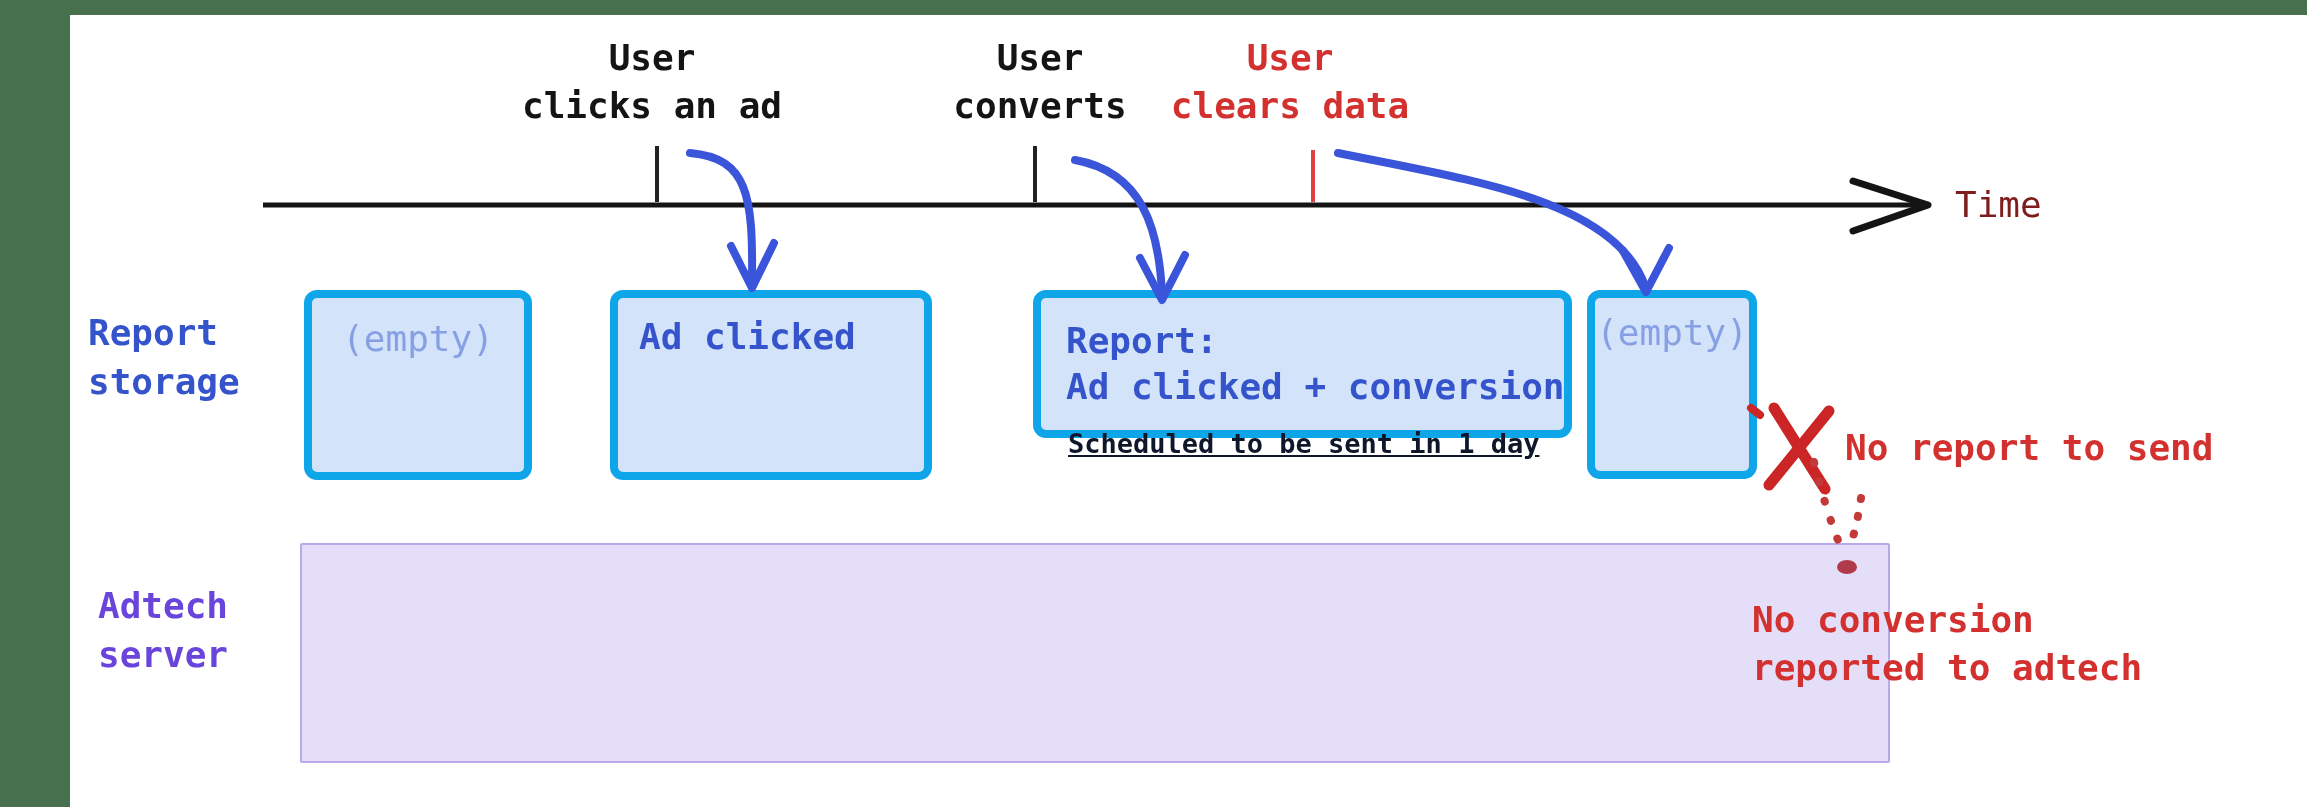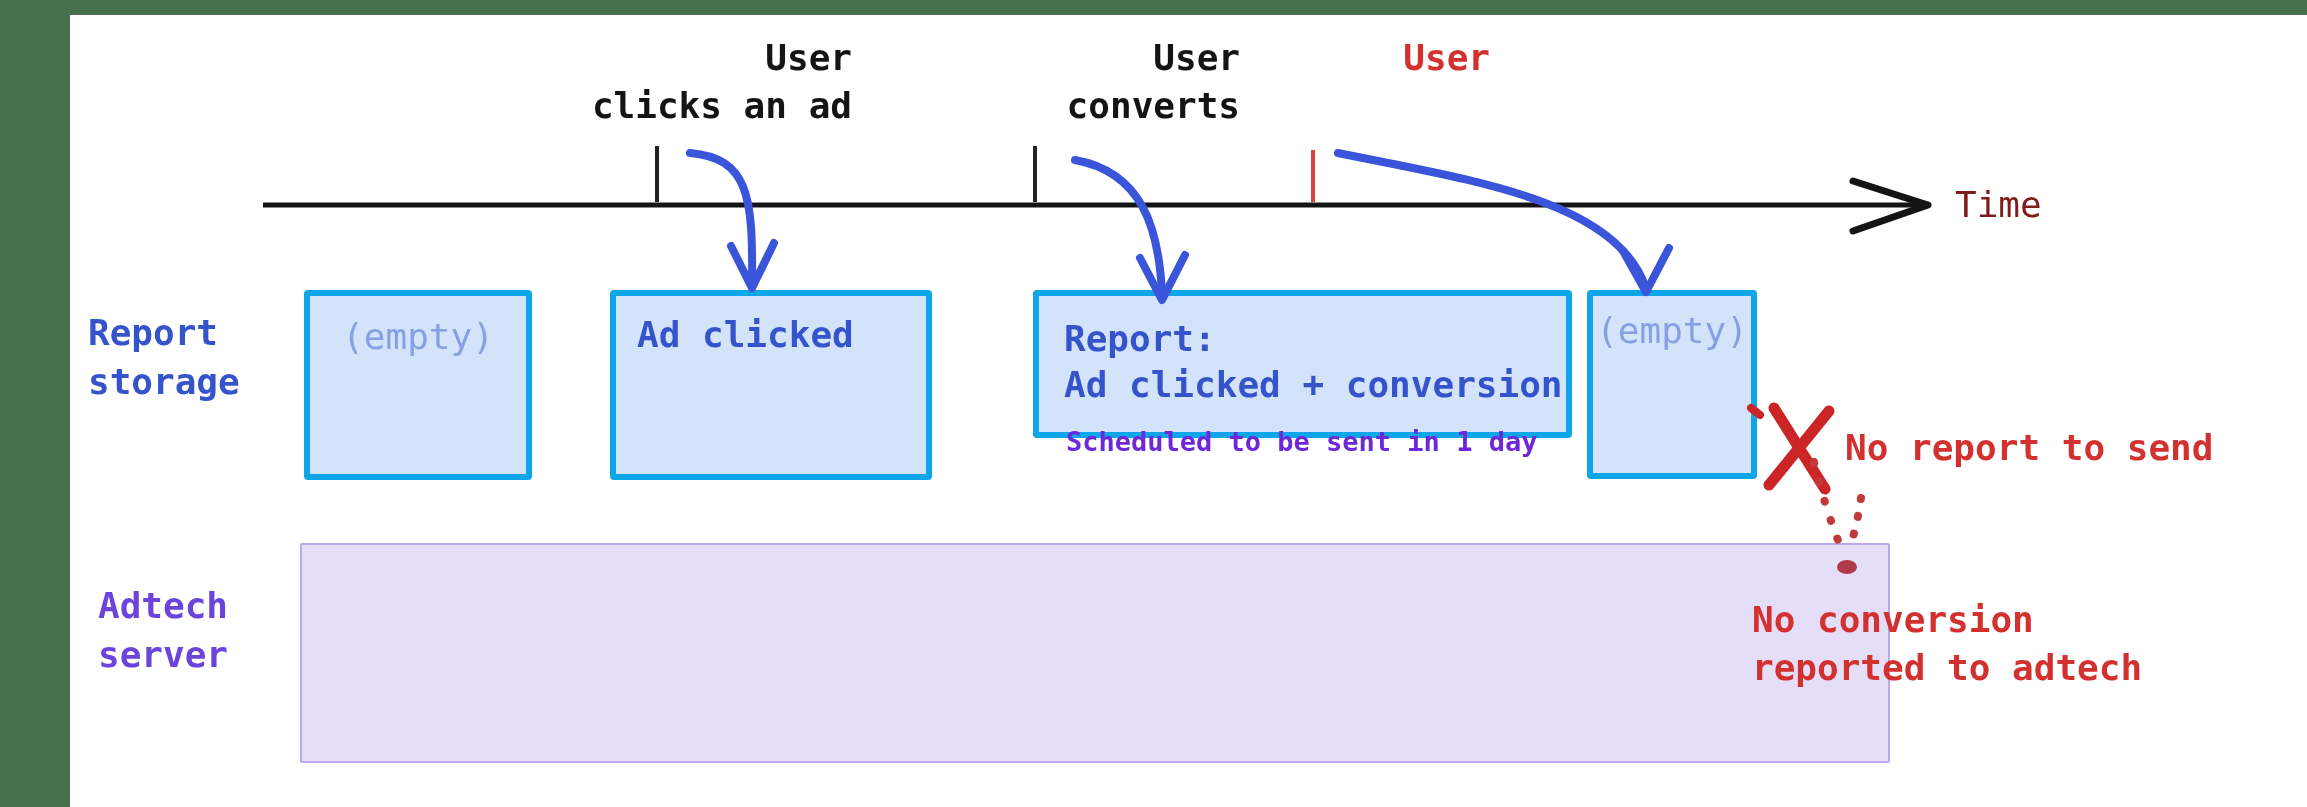--- a/index.html
+++ b/index.html
@@ -6,43 +6,43 @@
   body{
     width:2307px;height:807px;position:relative;background:#ffffff;
     font-family:"DejaVu Sans Mono","Liberation Mono",monospace;
     overflow:hidden;
   }
   .abs{position:absolute;}
   
   .frame-left{left:0;top:0;width:70px;height:807px;background:#47714D;}
   .frame-top{left:0;top:0;width:2307px;height:15px;background:#47714D;}
   
-  .event-label{top:34px;width:400px;text-align:right;font-size:36px;font-weight:700;
+  .event-label{top:34px;width:400px;text-align:center;font-size:36px;font-weight:700;
     line-height:48px;color:#141414;white-space:nowrap;}
   .event-label.red{color:#D2312F;}
   .ev1{left:452px;} .ev2{left:840px;} .ev3{left:1090px;}
   .time-label{left:1955px;top:184px;font-size:36px;font-weight:400;color:#7f1d1d;}
   
   .lane-label{font-size:36px;font-weight:700;line-height:49px;white-space:nowrap;}
   .lane-browser{left:88px;top:308px;color:#3554CC;}
   .lane-adtech{left:98px;top:581px;color:#6A45DB;}
   
-  .sbox{background:#D2E3FA;border:6px solid #0ea5e9;border-radius:4px;box-sizing:border-box;}
+  .sbox{background:#D2E3FA;border:8px solid #0ea5e9;border-radius:13px;box-sizing:border-box;}
   .b1{left:304px;top:290px;width:228px;height:190px;}
   .b2{left:610px;top:290px;width:322px;height:190px;}
   .b3{left:1033px;top:290px;width:539px;height:148px;}
   .b4{left:1587px;top:290px;width:170px;height:189px;}
   .empty-text{display:block;text-align:center;font-size:36px;font-weight:400;color:#87A0E4;white-space:nowrap;}
   .b1 .empty-text{padding-top:20px;}
   .b4 .empty-text{padding-top:14px;}
   .blue-bold{font-size:36px;font-weight:700;color:#3554CC;white-space:nowrap;}
   .b2 .blue-bold{position:absolute;left:21px;top:18px;}
   .report-title{position:absolute;left:25px;top:22px;}
   .report-detail{position:absolute;left:25px;top:68px;}
-  .report-note{position:absolute;left:27px;top:130px;font-size:27px;font-weight:700;color:#6d28d9;white-space:nowrap;}
+  .report-note{position:absolute;left:27px;top:130px;font-size:27px;font-weight:700;color:#0f172a;white-space:nowrap;text-decoration:underline;}
   
   .adtech-box{left:300px;top:543px;width:1590px;height:220px;background:#E5DEF8;
     border:2px solid #B9A9EC;border-radius:2px;box-sizing:border-box;}
   
   .red-note{font-size:36px;font-weight:700;color:#D2312F;white-space:nowrap;line-height:48px;}
   .no-report{left:1845px;top:424px;}
   .no-conversion{left:1752px;top:596px;}
   
   .overlay{left:0;top:0;width:2307px;height:807px;pointer-events:none;}
 </style>
@@ -81,20 +81,21 @@
 <div class="abs event-label ev1">
   <div>User</div>
   <div>clicks an ad</div>
 </div>
 <div class="abs event-label ev2">
   <div>User</div>
   <div>converts</div>
 </div>
 <div class="abs event-label red ev3">
   <div>User</div>
+  <div>clears data</div>
 </div>
 <div class="abs time-label">Time</div>
 
 <div class="abs red-note no-report">No report to send</div>
 <div class="abs red-note no-conversion">
   <div>No conversion</div>
   <div>reported to adtech</div>
 </div>
 
 <svg class="abs overlay" viewBox="0 0 2307 807" xmlns="http://www.w3.org/2000/svg" aria-hidden="true">

